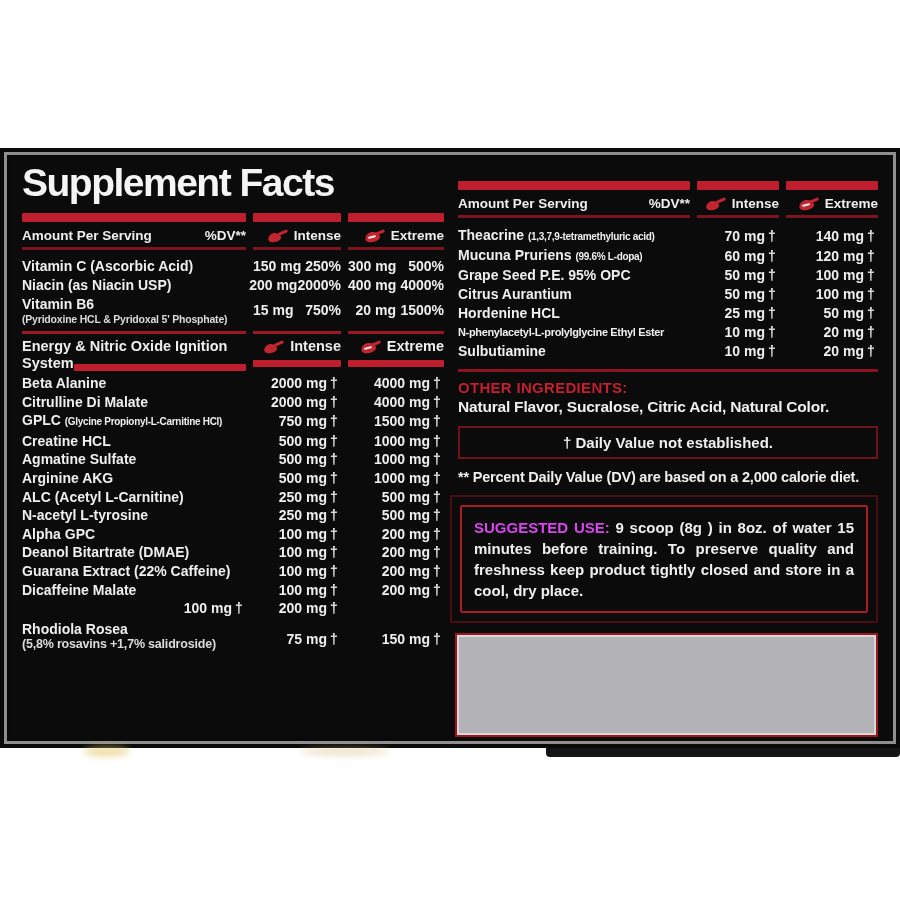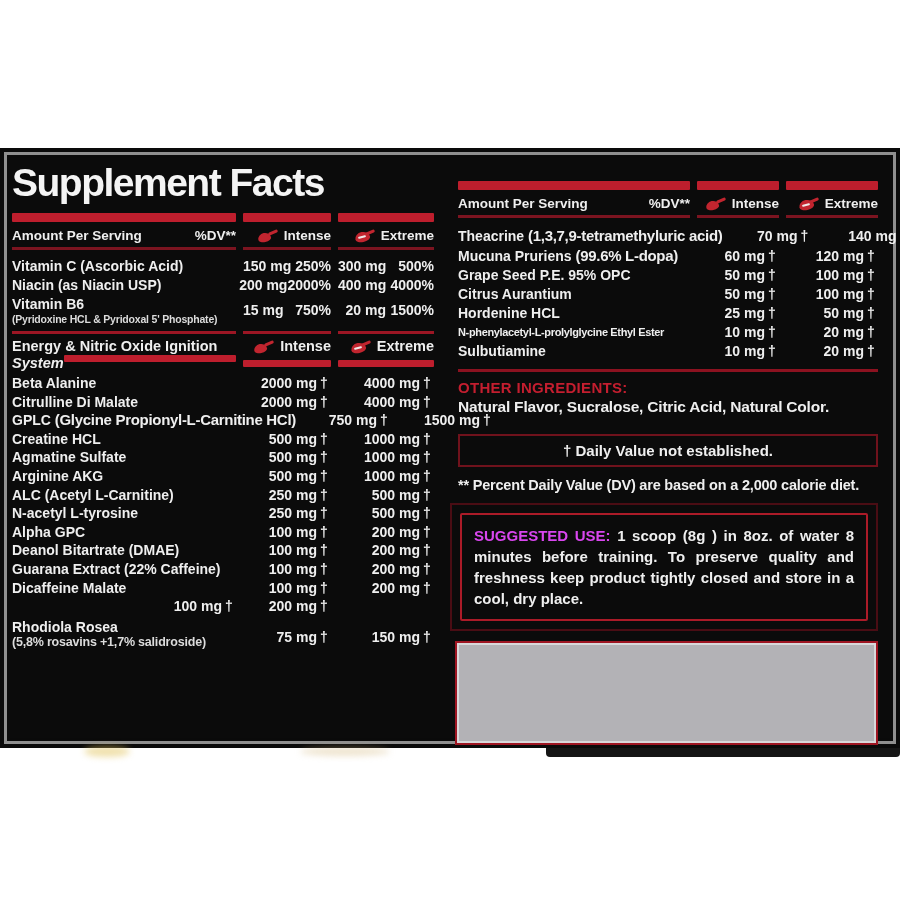--- a/index.html
+++ b/index.html
@@ -1,20 +1,20 @@
 <!DOCTYPE html>
 <html><head>
 <meta charset="utf-8">
 <style>
   html,body{margin:0;padding:0;}
   body{width:900px;height:900px;background:#ffffff;position:relative;overflow:hidden;
        font-family:"Liberation Sans", sans-serif;font-weight:700;color:#efefef;}
   .label{position:absolute;top:148px;left:0;width:900px;height:600px;background:#0b0b0b;
          box-shadow: inset 0 0 0 4px #0a0a0a, inset 0 0 0 7px #8f8f8f, inset 0 0 0 10px #0a0a0a;}
-  .col-left{position:absolute;left:12px;top:12px;width:422px;}
+  .col-left{position:absolute;left:22px;top:12px;width:422px;}
   .col-right{position:absolute;left:458px;top:26px;width:420px;}
 
   h1{margin:0 0 4px 0;font-size:39px;line-height:46px;letter-spacing:-1.5px;color:#f4f4f4;font-weight:700;}
 
   .sgrid{display:grid;grid-template-columns:1fr 106px 112px;gap:0 6px;font-size:13.5px;line-height:16px;}
   .sgrid .r{text-align:right;}
 
   .lgrid{display:grid;grid-template-columns:1fr 88px 96px;gap:0 7px;align-items:center;}
   .rgrid{display:grid;grid-template-columns:1fr 82px 92px;gap:0 7px;align-items:center;}
 
@@ -36,38 +36,38 @@
                  border-radius:2px;transform:rotate(-24deg);}
   .scoop.big .bowl{width:15px;height:10px;}
   .scoop.big .streak{position:absolute;left:3px;bottom:4px;width:8px;height:2px;background:#f0e8e8;
                      border-radius:2px;transform:rotate(-14deg);}
 
   .rows{margin-top:8px;}
   .vrow{font-size:14px;line-height:17px;margin:2px 0;}
   .irow{font-size:14px;line-height:18.6px;}
   .rrow{font-size:14px;line-height:19px;}
   .ncell .nsub{font-size:10.5px;line-height:12px;color:#dcdcdc;letter-spacing:-0.2px;}
-  .nsmall{font-size:15px;letter-spacing:-0.3px;}
+  .nsmall{font-size:10px;letter-spacing:-0.3px;}
   .name-sm{font-size:11px;letter-spacing:-0.35px;white-space:nowrap;}
   .nline{white-space:nowrap;}
   .group{display:flex;align-items:center;justify-content:flex-end;}
   .group .amt{flex:1;text-align:right;white-space:nowrap;}
   .group .pct{width:48px;text-align:right;white-space:nowrap;}
   .group .dg{width:14px;text-align:center;}
   .align-end{align-self:end;padding-bottom:2px;}
 
   .sec2{margin-top:4px;font-size:14.5px;}
-  .sec2 .t2{display:flex;align-items:flex-start;font-style:italic;}
+  .sec2 .t2{display:flex;align-items:flex-end;}
   .sec2 .fillbar{flex:1;height:7px;background:#be1e2d;border-radius:1px;}
   .sec2 .gbar{height:7px;background:#be1e2d;border-radius:1px;}
 
   .fulldiv{margin-top:8px;height:3px;background:#8c1220;}
   .oi-label{margin-top:7px;font-size:15px;color:#c41e2f;letter-spacing:.3px;}
   .oi-text{margin-top:2px;font-size:15.5px;letter-spacing:-0.2px;}
-  .dvbox{margin-top:18px;border:2px solid #70121c;padding:6px 4px;text-align:center;font-size:15px;}
+  .dvbox{margin-top:10px;border:2px solid #70121c;padding:6px 4px;text-align:center;font-size:15px;}
   .pctnote{margin-top:10px;font-size:14.5px;letter-spacing:-0.2px;}
   .suggested-outer{margin-top:10px;margin-left:-8px;border:2px solid #4a0d14;padding:8px;}
   .suggested-inner{border:2px solid #ab1b28;border-radius:2px;padding:10px 12px;font-size:15px;line-height:21px;text-align:justify;}
   .red-inline{color:#d946ef;}
   .graybox{margin-top:10px;margin-left:-3px;height:100px;background:#b3b2b6;border:2px solid #9e1522;
            box-shadow:inset 0 0 0 2px #d8d8da;}
   .edge-strip{position:absolute;left:546px;top:748px;width:354px;height:9px;background:#151515;border-radius:0 0 4px 4px;}
   .smudge{position:absolute;border-radius:50%;filter:blur(3px);}
   .smudge.s1{left:84px;top:746px;width:46px;height:11px;background:rgba(226,196,92,.5);}
   .smudge.s2{left:300px;top:747px;width:90px;height:9px;background:rgba(210,180,120,.35);}
@@ -509,21 +509,21 @@
     <div class="oi-label">OTHER INGREDIENTS:</div>
     <div class="oi-text">Natural Flavor, Sucralose, Citric Acid, Natural Color.</div>
 
     <div class="dvbox">† Daily Value not established.</div>
 
     <div class="pctnote">** Percent Daily Value (DV) are based on a 2,000 calorie diet.</div>
 
     <div class="suggested-outer">
       <div class="suggested-inner">
         <span class="red-inline">SUGGESTED USE:</span>
-        <span>1 scoop (8g ) in 8oz. of water 8 minutes before training. To preserve quality and freshness keep product  tightly closed and store in a cool, dry place.</span>
+        <span>9 scoop (8g ) in 8oz. of water 15 minutes before training. To preserve quality and freshness keep product  tightly closed and store in a cool, dry place.</span>
       </div>
     </div>
 
     <div class="graybox"></div>
   </div>
 </div>
 
 <div class="edge-strip"></div>
 <div class="smudge s1"></div>
 <div class="smudge s2"></div>

